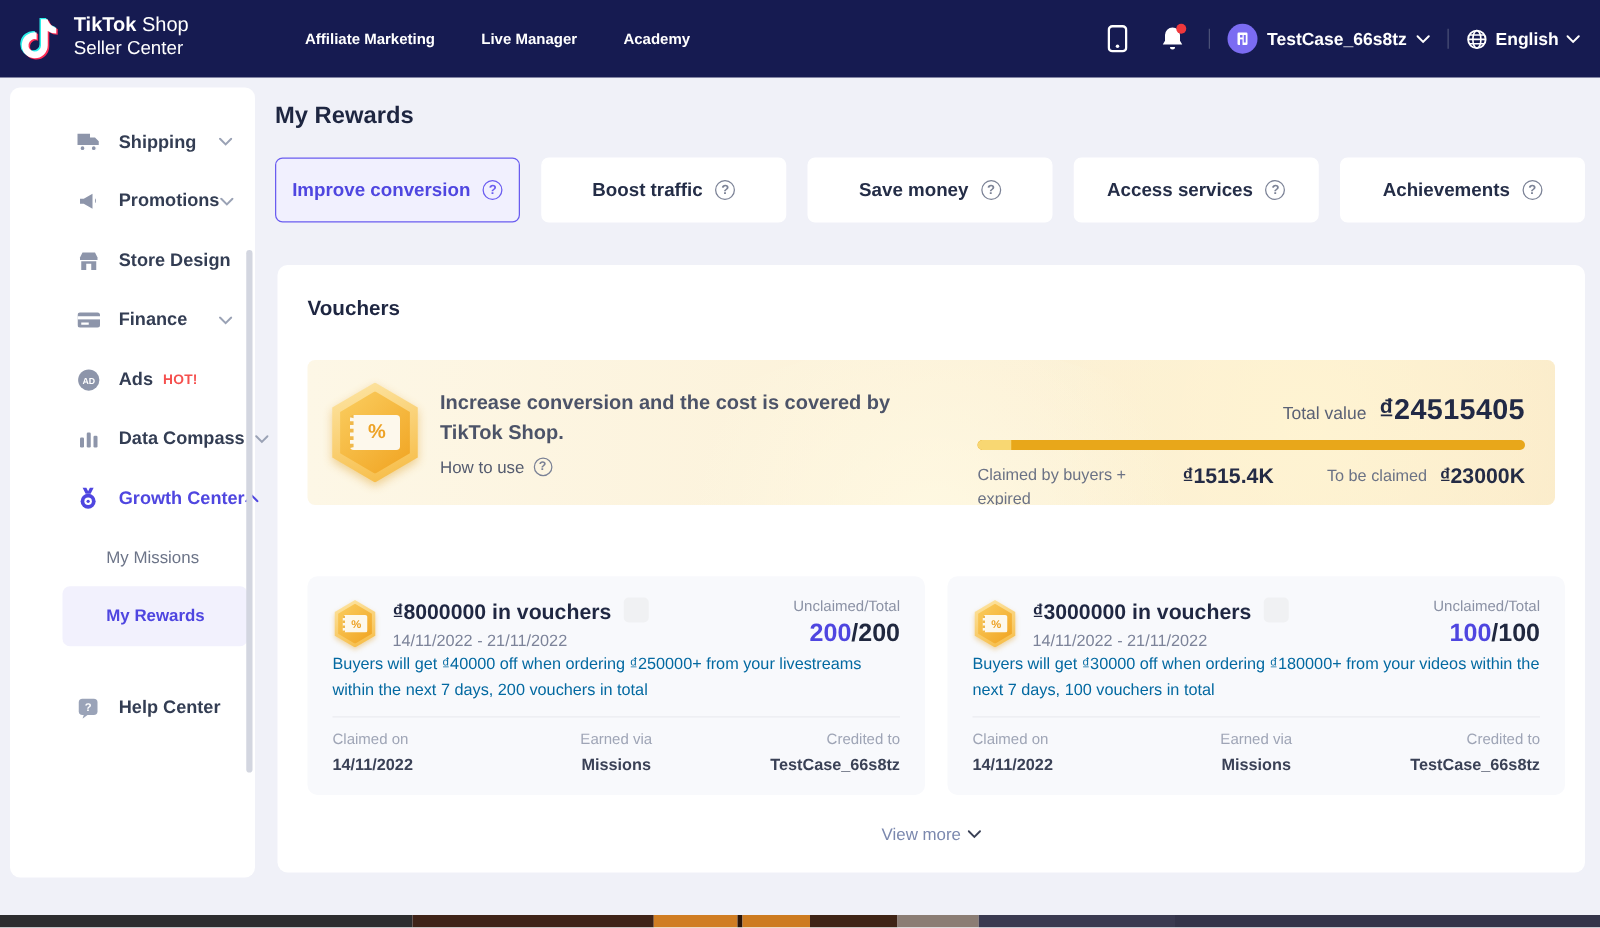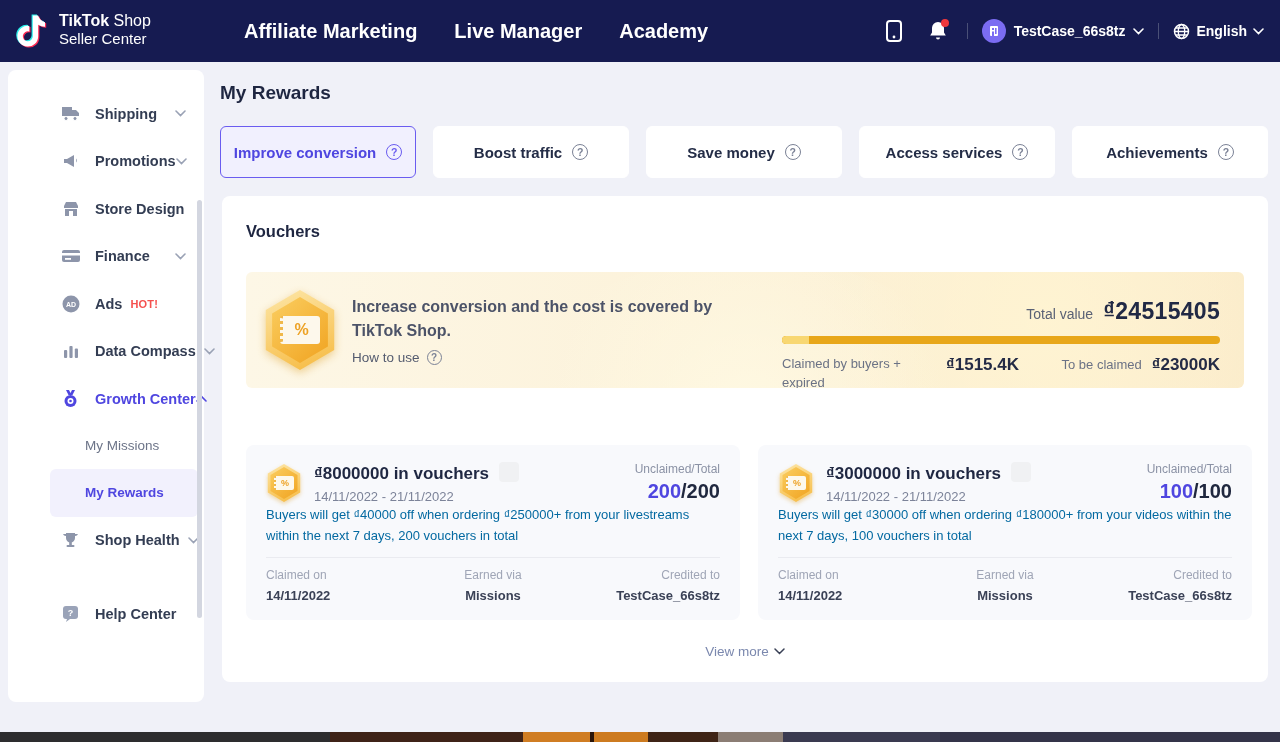--- a/index.html
+++ b/index.html
@@ -7,21 +7,21 @@
   body { font-family:"Liberation Sans", sans-serif; background:#f0f1f8; position:relative; }
 
   
   .header { position:absolute; top:0; left:0; width:1280px; height:62px; background:#161b51; display:flex; align-items:center; z-index:5; }
   .logo { display:flex; align-items:flex-start; gap:9px; margin-left:16px; cursor:pointer; }
   .logo-text { color:#fff; line-height:1.15; }
   .logo-line1 { font-size:16px; }
   .logo-line1 b { font-weight:700; }
   .logo-line2 { font-size:15px; font-weight:400; }
   .top-nav { position:absolute; left:244px; display:flex; gap:37px; }
-  .top-nav .nav-item { color:#fff; font-weight:700; font-size:20px; cursor:pointer; }
+  .top-nav .nav-item { color:#fff; font-weight:700; font-size:12px; cursor:pointer; }
   .header-right { position:absolute; right:16px; display:flex; align-items:center; gap:14px; }
   .hdr-icon { width:30px; height:30px; display:flex; align-items:center; justify-content:center; cursor:pointer; position:relative; }
   .bell-dot { position:absolute; top:3px; right:4px; width:8px; height:8px; background:#f0383c; border-radius:50%; }
   .hdr-divider { width:1px; height:16px; background:#4a5077; }
   .user-chip { display:flex; align-items:center; gap:8px; cursor:pointer; }
   .avatar { width:24px; height:24px; border-radius:50%; background:#7b6cf2; display:flex; align-items:center; justify-content:center; }
   .user-name { color:#fff; font-size:14px; font-weight:600; }
   .lang-chip { display:flex; align-items:center; gap:6px; cursor:pointer; color:#fff; font-size:14px; font-weight:600; }
   .chev { display:inline-block; }
 
@@ -40,21 +40,21 @@
   .side-scrollthumb { position:absolute; right:2px; top:130px; width:5px; height:418px; background:#d3d6e0; border-radius:3px; cursor:pointer; }
 
   
   .page-title { position:absolute; left:220px; top:82px; font-size:19px; font-weight:800; color:#1e2641; }
   .tabs { position:absolute; left:220px; top:126px; width:1048px; display:flex; gap:17px; }
   .tab { flex:1; height:52px; background:#fff; border:1px solid #fff; border-radius:6px; display:flex; align-items:center; justify-content:center; gap:10px; font-size:15px; font-weight:700; color:#242d47; cursor:pointer; }
   .tab.active { background:#f1f0fe; border:1px solid #6a5cf0; color:#4f46e0; }
   .q-icon { width:16px; height:16px; border:1.4px solid #7b8296; border-radius:50%; font-size:10.5px; font-weight:700; color:#7b8296; display:flex; align-items:center; justify-content:center; }
   .tab.active .q-icon { border-color:#6a5cf0; color:#6a5cf0; }
 
-  .panel { position:absolute; left:222px; top:196px; width:1046px; height:486px; background:#fff; border-radius:8px; }
+  .panel { position:absolute; left:222px; top:212px; width:1046px; height:486px; background:#fff; border-radius:8px; }
   .section-title { position:absolute; left:24px; top:26px; font-size:16.5px; font-weight:800; color:#1e2641; }
 
   
   .banner { position:absolute; left:24px; top:76px; width:998px; height:116px; border-radius:6px; background:linear-gradient(90deg,#fdf7e6,#fbeccb); overflow:hidden; }
   .banner::before { content:""; position:absolute; right:-60px; top:-140px; width:520px; height:380px; border-radius:50%; background:radial-gradient(circle, rgba(255,244,210,.9), rgba(255,244,210,0) 70%); }
   .banner::after { content:""; position:absolute; left:260px; bottom:-170px; width:480px; height:300px; border-radius:50%; background:radial-gradient(circle, rgba(255,250,228,.8), rgba(255,250,228,0) 70%); }
   .banner-inner { position:relative; z-index:1; height:100%; display:flex; align-items:center; }
 
   .hex-badge { width:76px; height:80px; margin-left:16px; position:relative; flex:0 0 auto; filter:drop-shadow(0 3px 4px rgba(222,160,40,.45)); }
   .hex-outer { position:absolute; inset:0; clip-path:polygon(50% 0,95% 25%,95% 75%,50% 100%,5% 75%,5% 25%); background:linear-gradient(160deg,#fde7a9,#f6b93f); }
@@ -302,38 +302,20 @@
   </div>
 
   <div class="sub-item">
     <span>My Missions</span>
   </div>
   <div class="sub-item active">
     <span>My Rewards</span>
   </div>
 
 
-  <div class="side-item">
-    <span class="s-icon">
-      <svg width="17" height="16" viewBox="0 0 17 16">
-          <path d="M4 1h9v5a4.5 4.5 0 0 1-9 0z" fill="#8d95aa"></path>
-          <path d="M1 2h3v2a3 3 0 0 1-3-2zM16 2h-3v2a3 3 0 0 0 3-2z" fill="#8d95aa"></path>
-          <rect x="7.2" y="10" width="2.6" height="3" fill="#8d95aa"></rect>
-          <rect x="4.5" y="13" width="8" height="2" rx="1" fill="#8d95aa"></rect>
-        </svg>
-    </span>
-    <span class="s-label">Shop Health</span>
-    <span class="red-dot"></span>
-    <span class="s-spacer"></span>
-    <span>
-        <svg width="11" height="7" viewBox="0 0 11 7">
-          <path d="M1 1l4.5 4.5L10 1" fill="none" stroke="#9aa2b5" stroke-width="1.6" stroke-linecap="round"></path>
-        </svg>
-      </span>
-  </div>
 
   <div class="side-gap"></div>
 
   <div class="side-item">
     <span class="s-icon">
       <svg width="17" height="17" viewBox="0 0 17 17">
           <rect x="1" y="1" width="15" height="13" rx="3" fill="#9aa3b8"></rect>
           <path d="M5 14l-1 3 4-3z" fill="#9aa3b8"></path>
           <text x="8.5" y="11" text-anchor="middle" font-size="9" font-weight="bold" fill="#fff" font-family="Liberation Sans, sans-serif">?</text>
         </svg>

